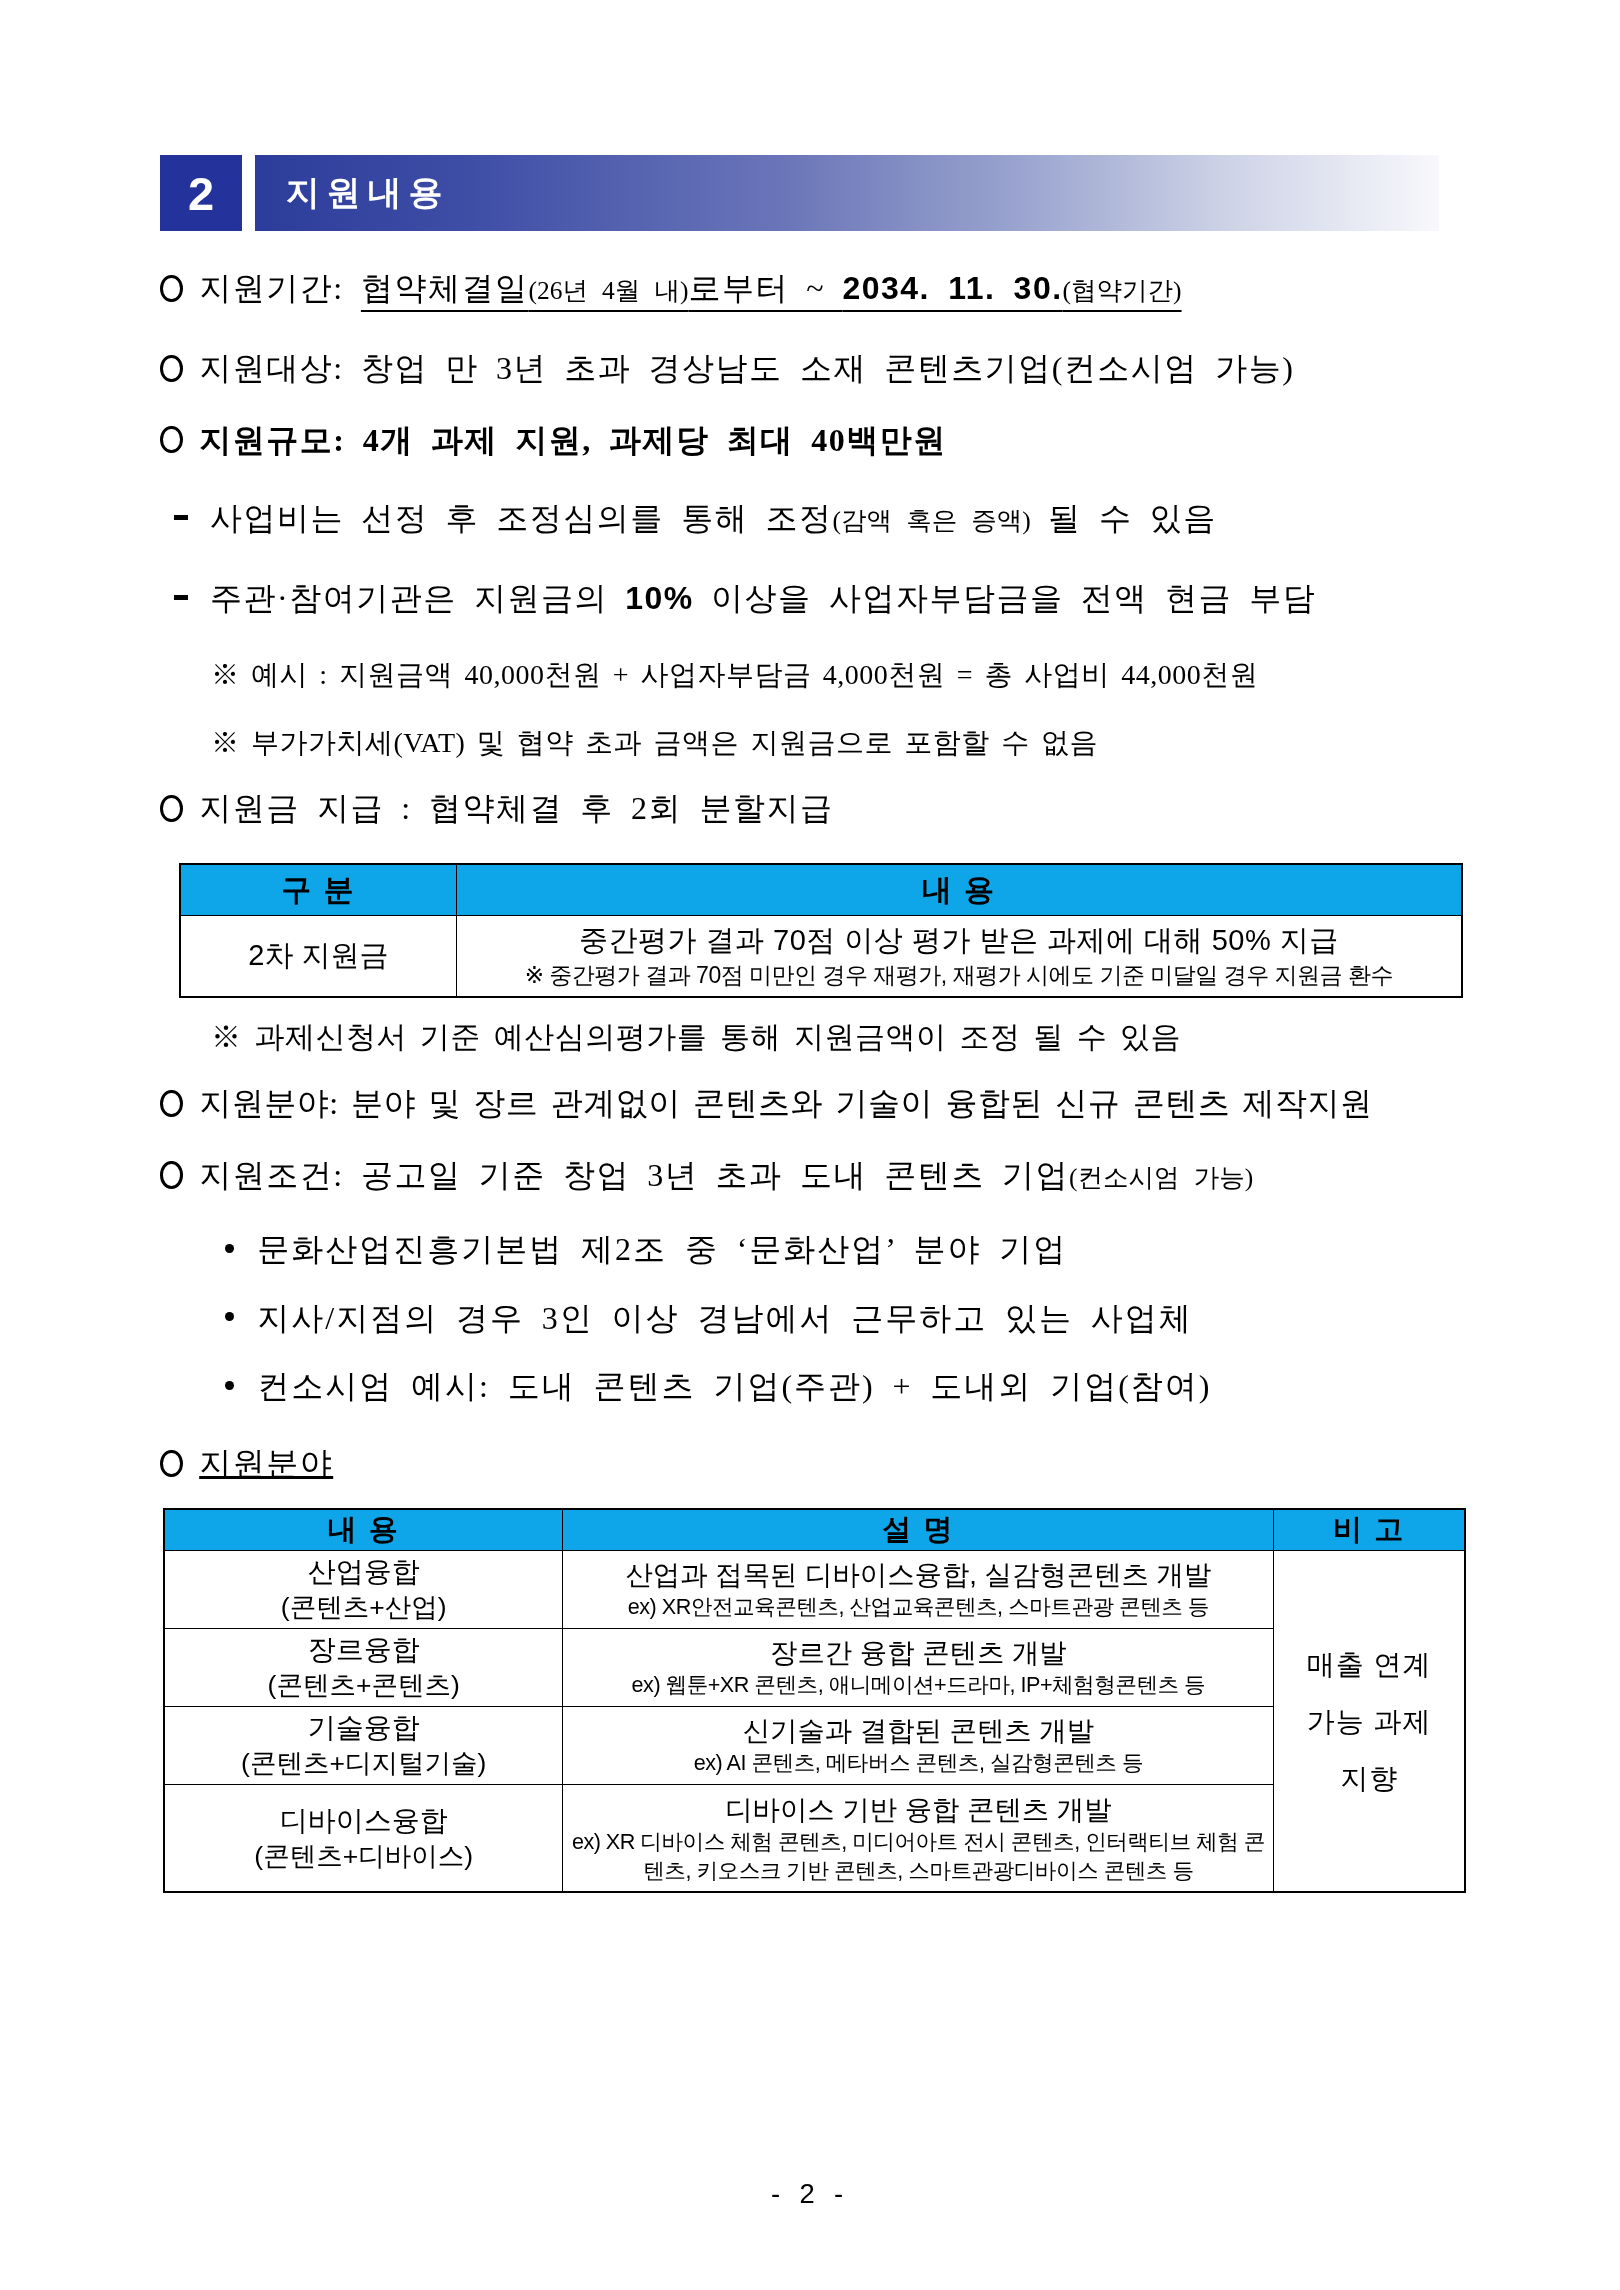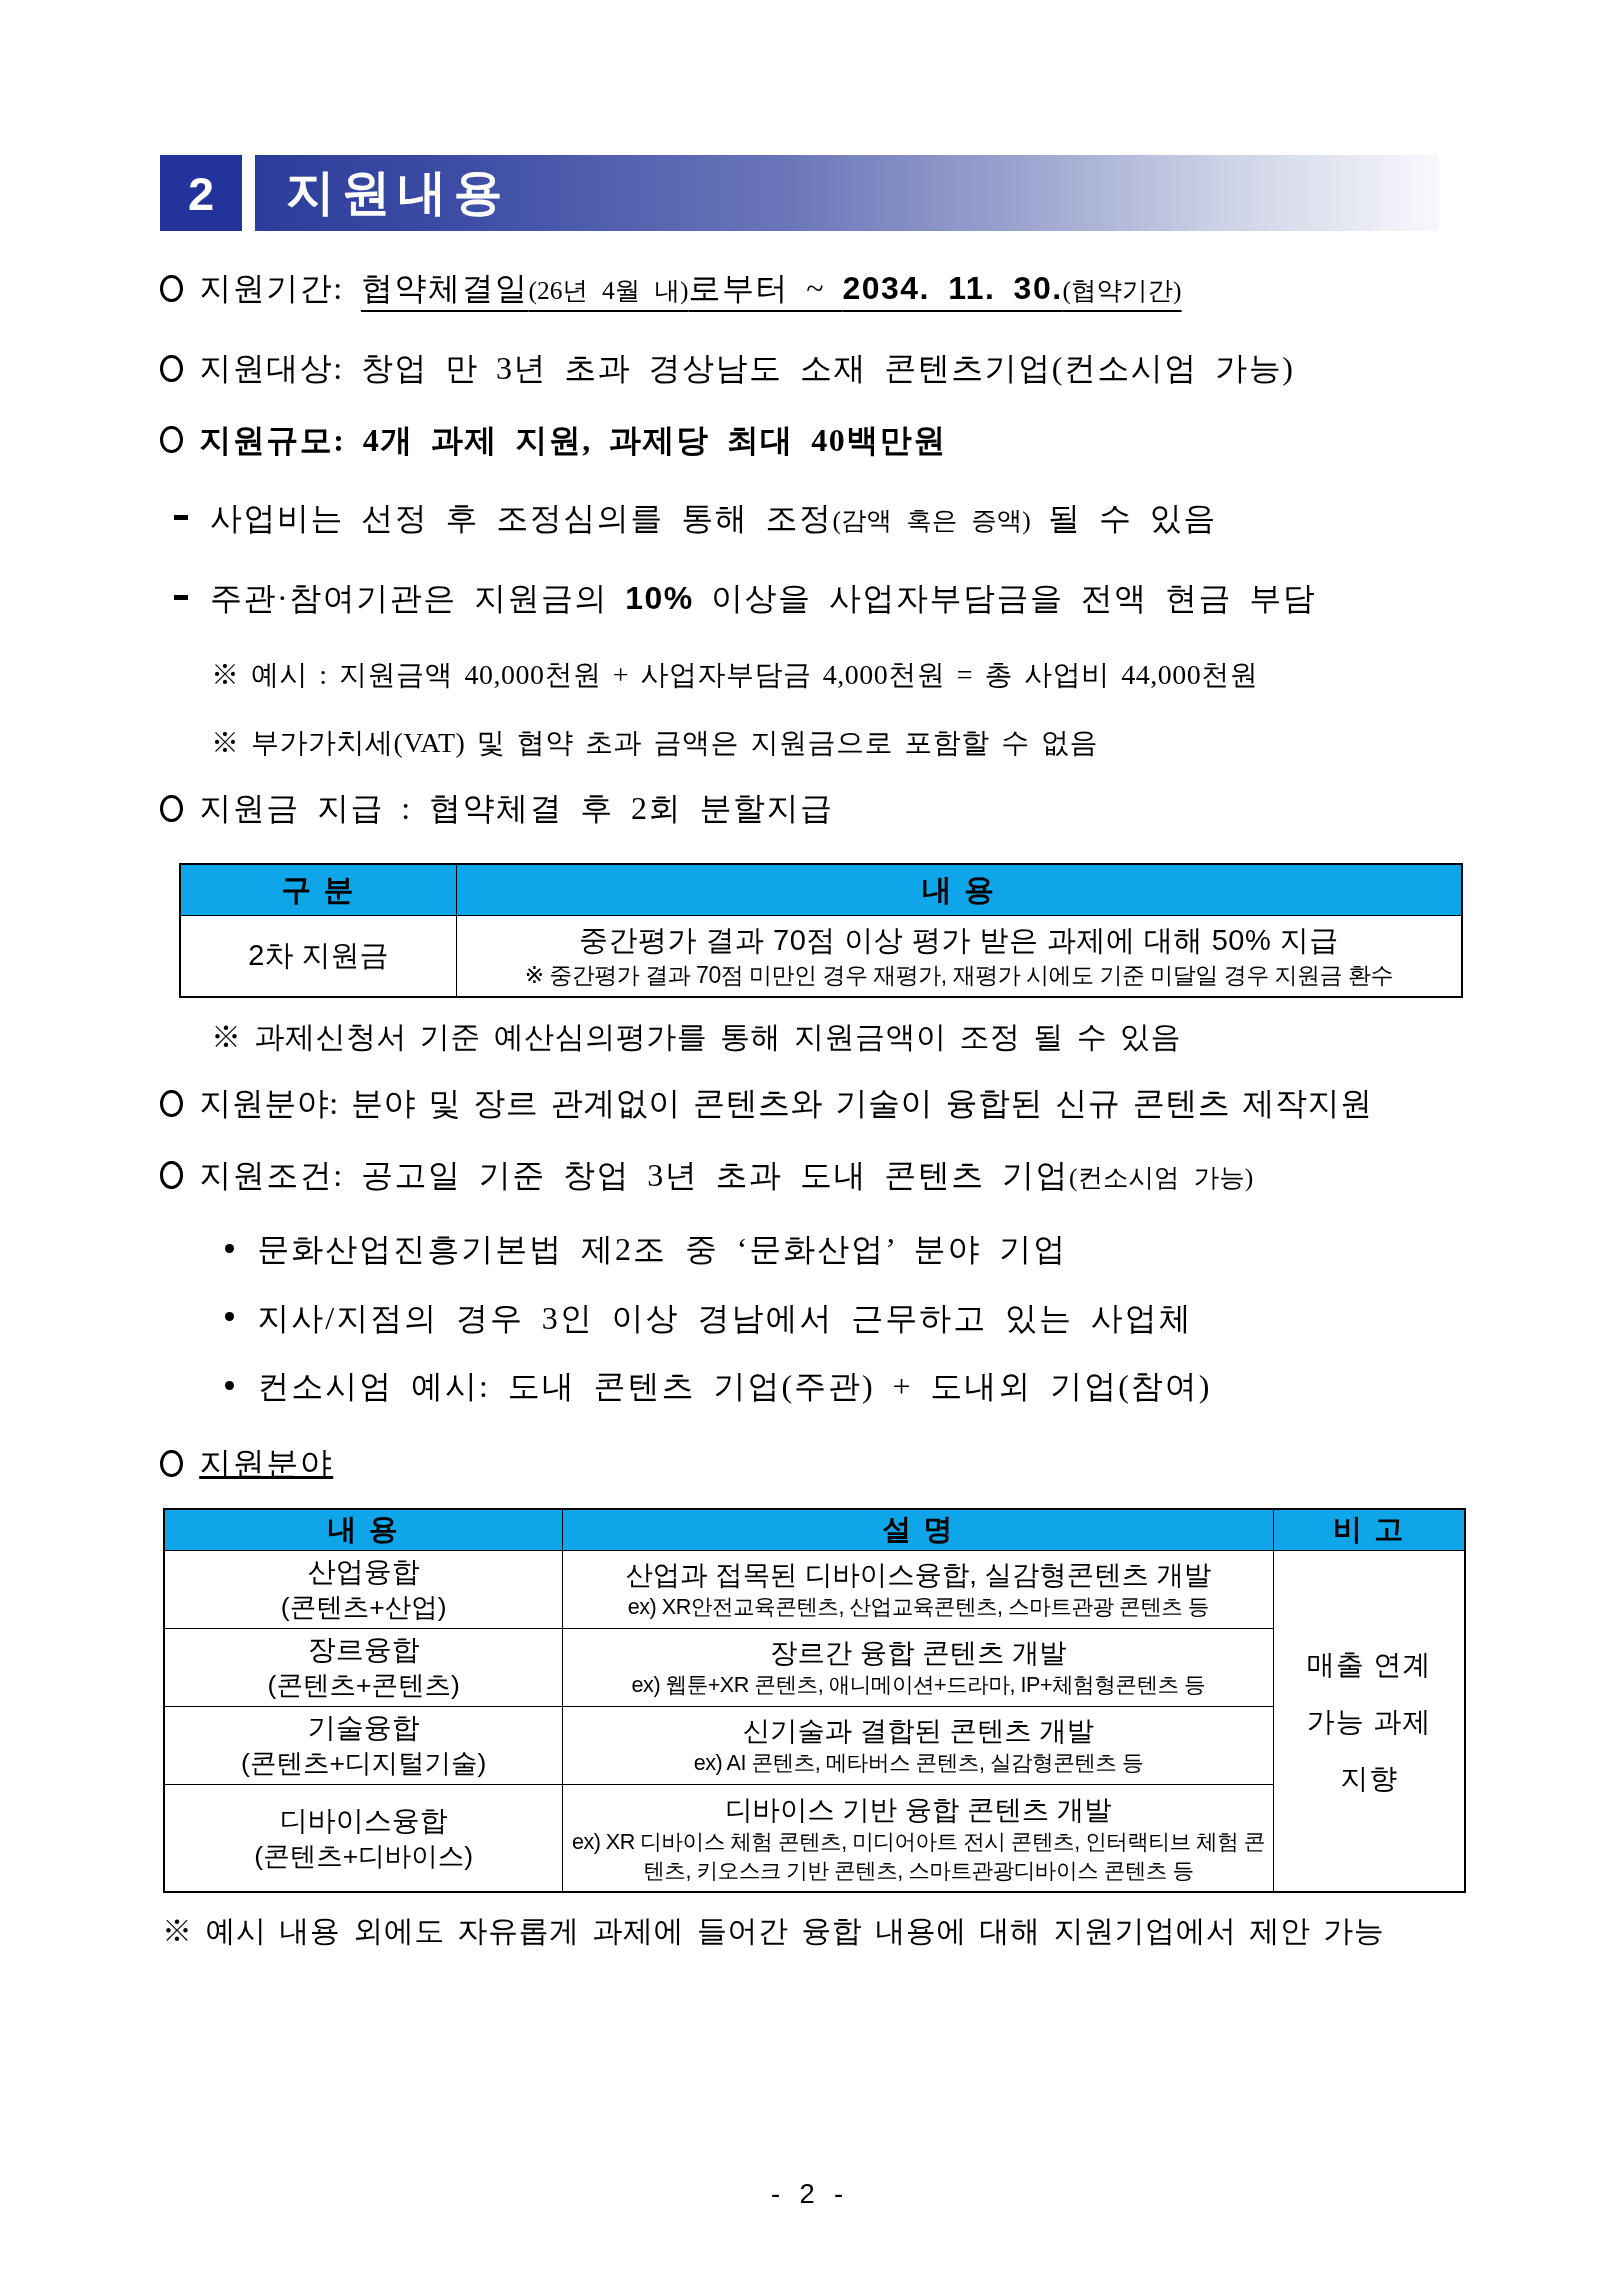--- a/index.html
+++ b/index.html
@@ -14,21 +14,21 @@
   .sec-num{
     width:82px;height:76px;background:var(--navy,#24339b);color:#fff;
     display:flex;align-items:center;justify-content:center;
     font-family:"Liberation Sans","DejaVu Sans",sans-serif;
     font-weight:bold;font-size:47px;
   }
   .sec-bar{
     width:1184px;height:76px;display:flex;align-items:center;
     background:linear-gradient(90deg,#2c3c9a 0%,#3e4ea6 18%,#6b76b9 45%,#9ba5cf 65%,#cdd2e6 82%,#f8f8fc 100%);
     color:#fff;font-family:"Liberation Sans","DejaVu Sans",sans-serif;
-    font-weight:bold;font-size:49px;letter-spacing:6.9px;padding-left:31px;box-sizing:border-box;
+    font-weight:bold;font-size:34px;letter-spacing:6.9px;padding-left:31px;box-sizing:border-box;
   }
   
   .line{font-size:32px;line-height:45px;white-space:nowrap;letter-spacing:1.5px;word-spacing:7.8px;}
   .bold{font-weight:bold;}
   .small-seg{font-size:25.5px;letter-spacing:0;}
   .num-strong{font-family:"Liberation Sans","DejaVu Sans",sans-serif;font-weight:bold;}
   .u-group{text-decoration:underline;text-decoration-thickness:2px;text-underline-offset:10.8px;}
   .circle-bullet{
     display:inline-block;width:22.5px;height:27.4px;border:3.9px solid #000;border-radius:50%;
     margin-right:16.7px;vertical-align:-2.9px;box-sizing:border-box;
@@ -216,18 +216,17 @@
         <div class="t2-sub">(콘텐츠+디바이스)</div>
       </td>
       <td>
         <div class="t2-desc">디바이스 기반 융합 콘텐츠 개발</div>
         <div class="t2-ex" style="white-space:normal;">ex) XR 디바이스 체험 콘텐츠, 미디어아트 전시 콘텐츠, 인터랙티브 체험 콘텐츠, 키오스크 기반 콘텐츠, 스마트관광디바이스 콘텐츠 등</div>
       </td>
     </tr>
   </tbody>
     </table>
 
-  <div class="note-flush mt-nf">※ 예시 내용 외에도 자유롭게 과제에 들어간 융합 내용에 대해 지원기업에서 제안 가능</div>
 
   <div class="footer">- 2 -</div>
 
 </div>
 
 
 </body></html>

